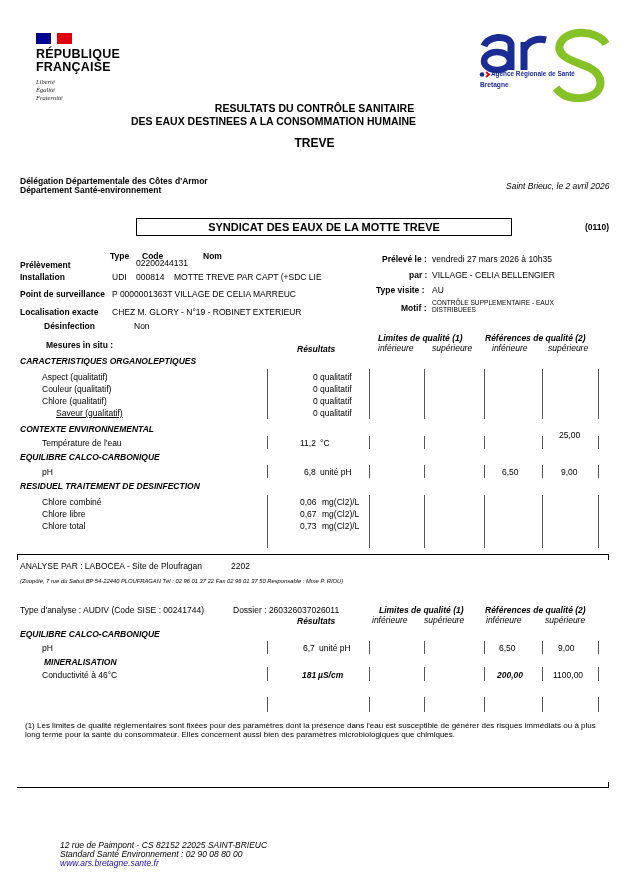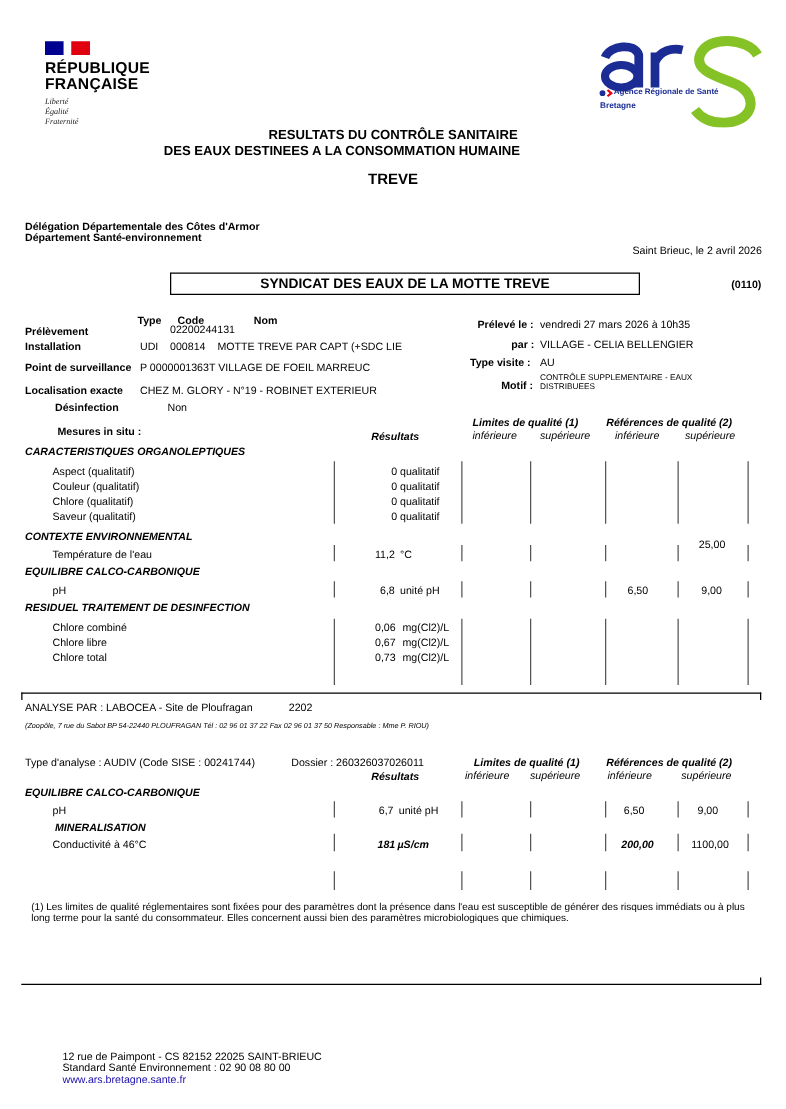--- a/index.html
+++ b/index.html
@@ -21,33 +21,33 @@
   
   .ars { position:absolute; left:478px; top:26px; width:140px; height:76px; }
   .ars-sub { left:480px; top:70px; font-size:6.4px; color:#1b2c94; font-weight:bold; }
   .ars-sub2 { left:480px; top:81px; font-size:6.6px; color:#1b2c94; font-weight:bold; }
 
   .title1 { left:0; width:629px; text-align:center; top:102px; font-weight:bold; font-size:10.5px; }
   .title2 { left:0; width:547px; text-align:center; top:115px; font-weight:bold; font-size:10.5px; }
   .title3 { left:0; width:629px; text-align:center; top:136px; font-weight:bold; font-size:12px; }
 
   .deleg { left:20px; top:177px; font-size:8.5px; font-weight:bold; line-height:9px; }
-  .date { left:506px; top:195px; font-size:8.5px; }
+  .date { left:506px; top:181px; font-size:8.5px;font-style:italic; }
 
   .syndicat-box { position:absolute; left:136px; top:218px; width:374px; height:16px; border:1px solid #000;
                   text-align:center; font-weight:bold; font-size:11px; line-height:16px; }
   .code-right { left:585px; top:222px; font-size:8.5px; font-weight:bold; }
 
   .vline { position:absolute; width:1px; background:#555; }
   .hr-top { position:absolute; left:17px; top:554px; width:592px; height:1px; background:#000; }
   .hr-bot { position:absolute; left:17px; top:787px; width:592px; height:1px; background:#000; }
   .box-side { position:absolute; width:1px; background:#000; }
 
   .note { left:25px; top:721px; font-size:8px; line-height:9px; white-space:normal; width:580px; }
-  .footer { left:50px; top:841px; font-size:8.5px; line-height:9px; }
+  .footer { left:60px; top:841px; font-size:8.5px; line-height:9px;font-style:italic; }
   .footer a { color:#1a0dab; text-decoration:none; }
   .small-it { font-size:5.8px; font-style:italic; }
   .motif { font-size:6.6px; line-height:7px; }
 </style>
 </head>
 <body>
 
 <div class="rf-flag">
   <div class="blue"></div>
     <div class="white"></div>
@@ -97,21 +97,21 @@
 
 <div class="abs b" style="left:20px;top:260px;">Prélèvement</div>
 <div class="abs" style="left:136px;top:258px;">02200244131</div>
 
 <div class="abs b" style="left:20px;top:272px;">Installation</div>
 <div class="abs" style="left:112px;top:272px;">UDI</div>
 <div class="abs" style="left:136px;top:272px;">000814</div>
 <div class="abs" style="left:174px;top:272px;">MOTTE TREVE PAR CAPT (+SDC LIE</div>
 
 <div class="abs b" style="left:20px;top:289px;">Point de surveillance</div>
-<div class="abs" style="left:112px;top:289px;">P 0000001363T  VILLAGE DE FOEIL MARREUC</div>
+<div class="abs" style="left:112px;top:289px;">P 0000001363T  VILLAGE DE CELIA MARREUC</div>
 
 <div class="abs b" style="left:20px;top:307px;">Localisation exacte</div>
 <div class="abs" style="left:112px;top:307px;">CHEZ M. GLORY - N°19 - ROBINET EXTERIEUR</div>
 
 <div class="abs b" style="left:44px;top:321px;">Désinfection</div>
 <div class="abs" style="left:134px;top:321px;">Non</div>
 
 <div class="abs b" style="left:382px;top:254px;">Prélevé le :</div>
 <div class="abs" style="left:432px;top:254px;">vendredi 27 mars 2026 à 10h35</div>
 <div class="abs b" style="left:409px;top:270px;">par :</div>
@@ -143,21 +143,21 @@
   <div class="abs" style="left:42px;top:384px;">Couleur (qualitatif)</div>
   <div class="abs" style="left:313px;top:384px;">0</div>
   <div class="abs" style="left:320px;top:384px;">qualitatif</div>
 </div>
 <div>
   <div class="abs" style="left:42px;top:396px;">Chlore (qualitatif)</div>
   <div class="abs" style="left:313px;top:396px;">0</div>
   <div class="abs" style="left:320px;top:396px;">qualitatif</div>
 </div>
 <div>
-  <div class="abs" style="left:42px;top:408px;">Saveur (qualitatif)</div>
+  <div class="abs" style="left:56px;top:408px;text-decoration:underline;">Saveur (qualitatif)</div>
   <div class="abs" style="left:313px;top:408px;">0</div>
   <div class="abs" style="left:320px;top:408px;">qualitatif</div>
 </div>
 
 <div class="vline" style="left:267px;top:369px;height:50px;"></div>
 <div class="vline" style="left:369px;top:369px;height:50px;"></div>
 <div class="vline" style="left:424px;top:369px;height:50px;"></div>
 <div class="vline" style="left:484px;top:369px;height:50px;"></div>
 <div class="vline" style="left:542px;top:369px;height:50px;"></div>
 <div class="vline" style="left:598px;top:369px;height:50px;"></div>

